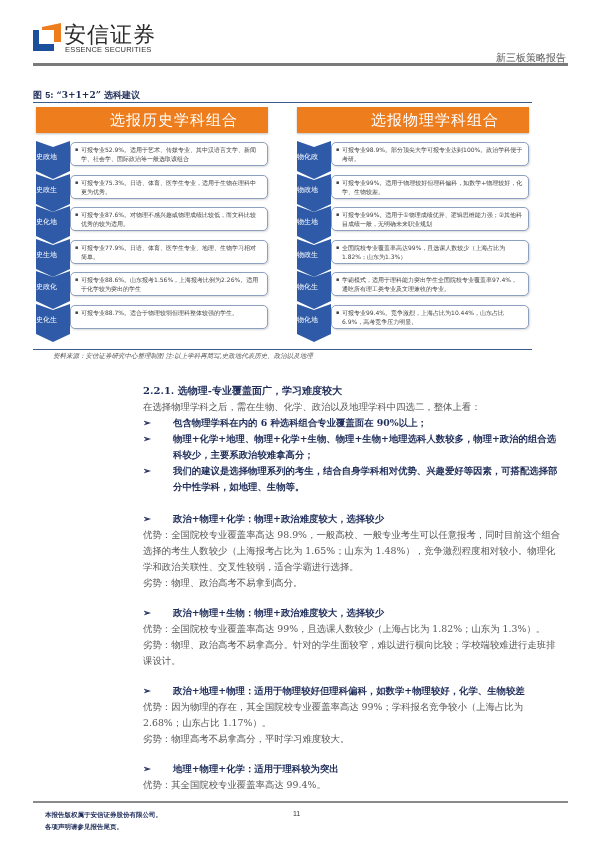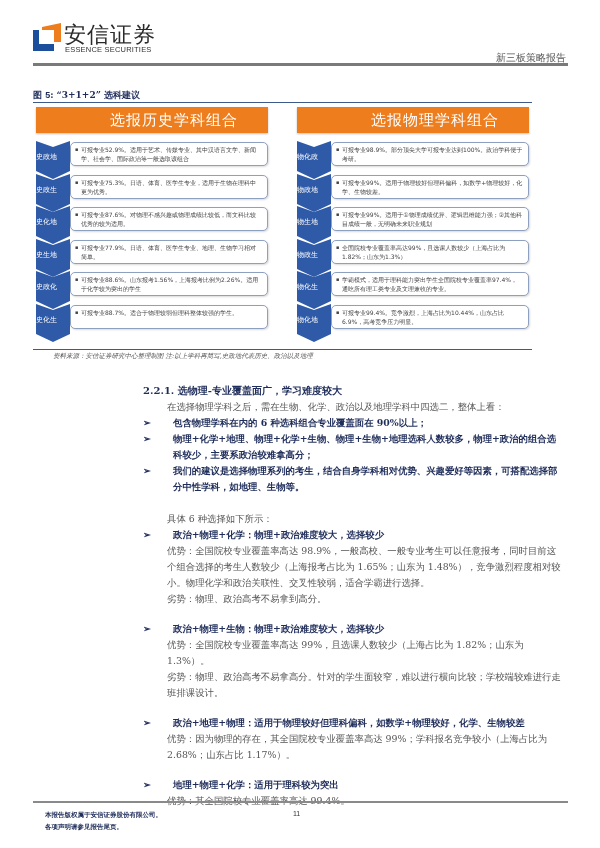--- a/index.html
+++ b/index.html
@@ -37,21 +37,21 @@
 
   .src { left:33px; top:352px; font-size:6.5px; color:#555; font-style:italic; font-family:"DejaVu Serif", serif;margin-left:20px; }
   .src-line { left:33px; right:68px; top:349px; height:1px; background:#3d5a8a; }
 
   
   .body { left:143px; width:420px; font-family:"DejaVu Serif", serif; font-size:9.4px; color:#555; line-height:16px; }
   .sec-title { left:143px; top:384px; font-size:10px; font-weight:bold; color:#1f2d5a; font-family:"DejaVu Serif", serif; }
   .bold-blue { color:#1f2d5a; font-weight:bold; }
   .bullet { position:relative; padding-left:30px; }
   .bullet .arrow { position:absolute; left:0; top:0; color:#1f2d5a; }
-  .para { color:#555;margin-left:24px; }
+  .para { color:#555; }
 
   .footer-line { left:33px; right:32px; top:801px; height:2px; background:#8a8a8a; }
   .footer-left { left:33px; top:809px; font-size:6.5px; color:#1f2d5a; line-height:12px; font-family:"DejaVu Serif", serif; font-weight:bold;margin-left:12px; }
   .page-num { left:293px; top:810px; font-size:7px; color:#333; font-family:"Liberation Sans", sans-serif; }
 </style>
 </head>
 <body>
 
 <div class="abs logo-mark">
   <svg width="28" height="28" viewBox="0 0 28 28">
@@ -205,21 +205,20 @@
     <span class="arrow">➢</span>
     <span>物理+化学+地理、物理+化学+生物、物理+生物+地理选科人数较多，物理+政治的组合选科较少，主要系政治较难拿高分；</span>
   </div>
   <div class="bullet bold-blue">
     <span class="arrow">➢</span>
     <span>我们的建议是选择物理系列的考生，结合自身学科相对优势、兴趣爱好等因素，可搭配选择部分中性学科，如地理、生物等。</span>
   </div>
 </div>
 
 <div class="abs body" style="top:511px;">
-  <div class="para">具体 6 种选择如下所示：</div>
 
   <div>
     <div class="bullet bold-blue">
       <span class="arrow">➢</span>
       <span>政治+物理+化学：物理+政治难度较大，选择较少</span>
     </div>
     <div class="para">优势：全国院校专业覆盖率高达 98.9%，一般高校、一般专业考生可以任意报考，同时目前这个组合选择的考生人数较少（上海报考占比为 1.65%；山东为 1.48%），竞争激烈程度相对较小。物理化学和政治关联性、交叉性较弱，适合学霸进行选择。</div>
     <div class="para">劣势：物理、政治高考不易拿到高分。</div>
   </div>
 
@@ -231,20 +230,21 @@
     <div class="para">优势：全国院校专业覆盖率高达 99%，且选课人数较少（上海占比为 1.82%；山东为 1.3%）。</div>
     <div class="para">劣势：物理、政治高考不易拿高分。针对的学生面较窄，难以进行横向比较；学校端较难进行走班排课设计。</div>
   </div>
 
   <div style="margin-top:14px;">
     <div class="bullet bold-blue">
       <span class="arrow">➢</span>
       <span>政治+地理+物理：适用于物理较好但理科偏科，如数学+物理较好，化学、生物较差</span>
     </div>
     <div class="para">优势：因为物理的存在，其全国院校专业覆盖率高达 99%；学科报名竞争较小（上海占比为 2.68%；山东占比 1.17%）。</div>
+    <div class="para">劣势：物理高考不易拿高分，平时学习难度较大。</div>
   </div>
 
   <div style="margin-top:14px;">
     <div class="bullet bold-blue">
       <span class="arrow">➢</span>
       <span>地理+物理+化学：适用于理科较为突出</span>
     </div>
     <div class="para">优势：其全国院校专业覆盖率高达 99.4%。</div>
   </div>
 </div>

